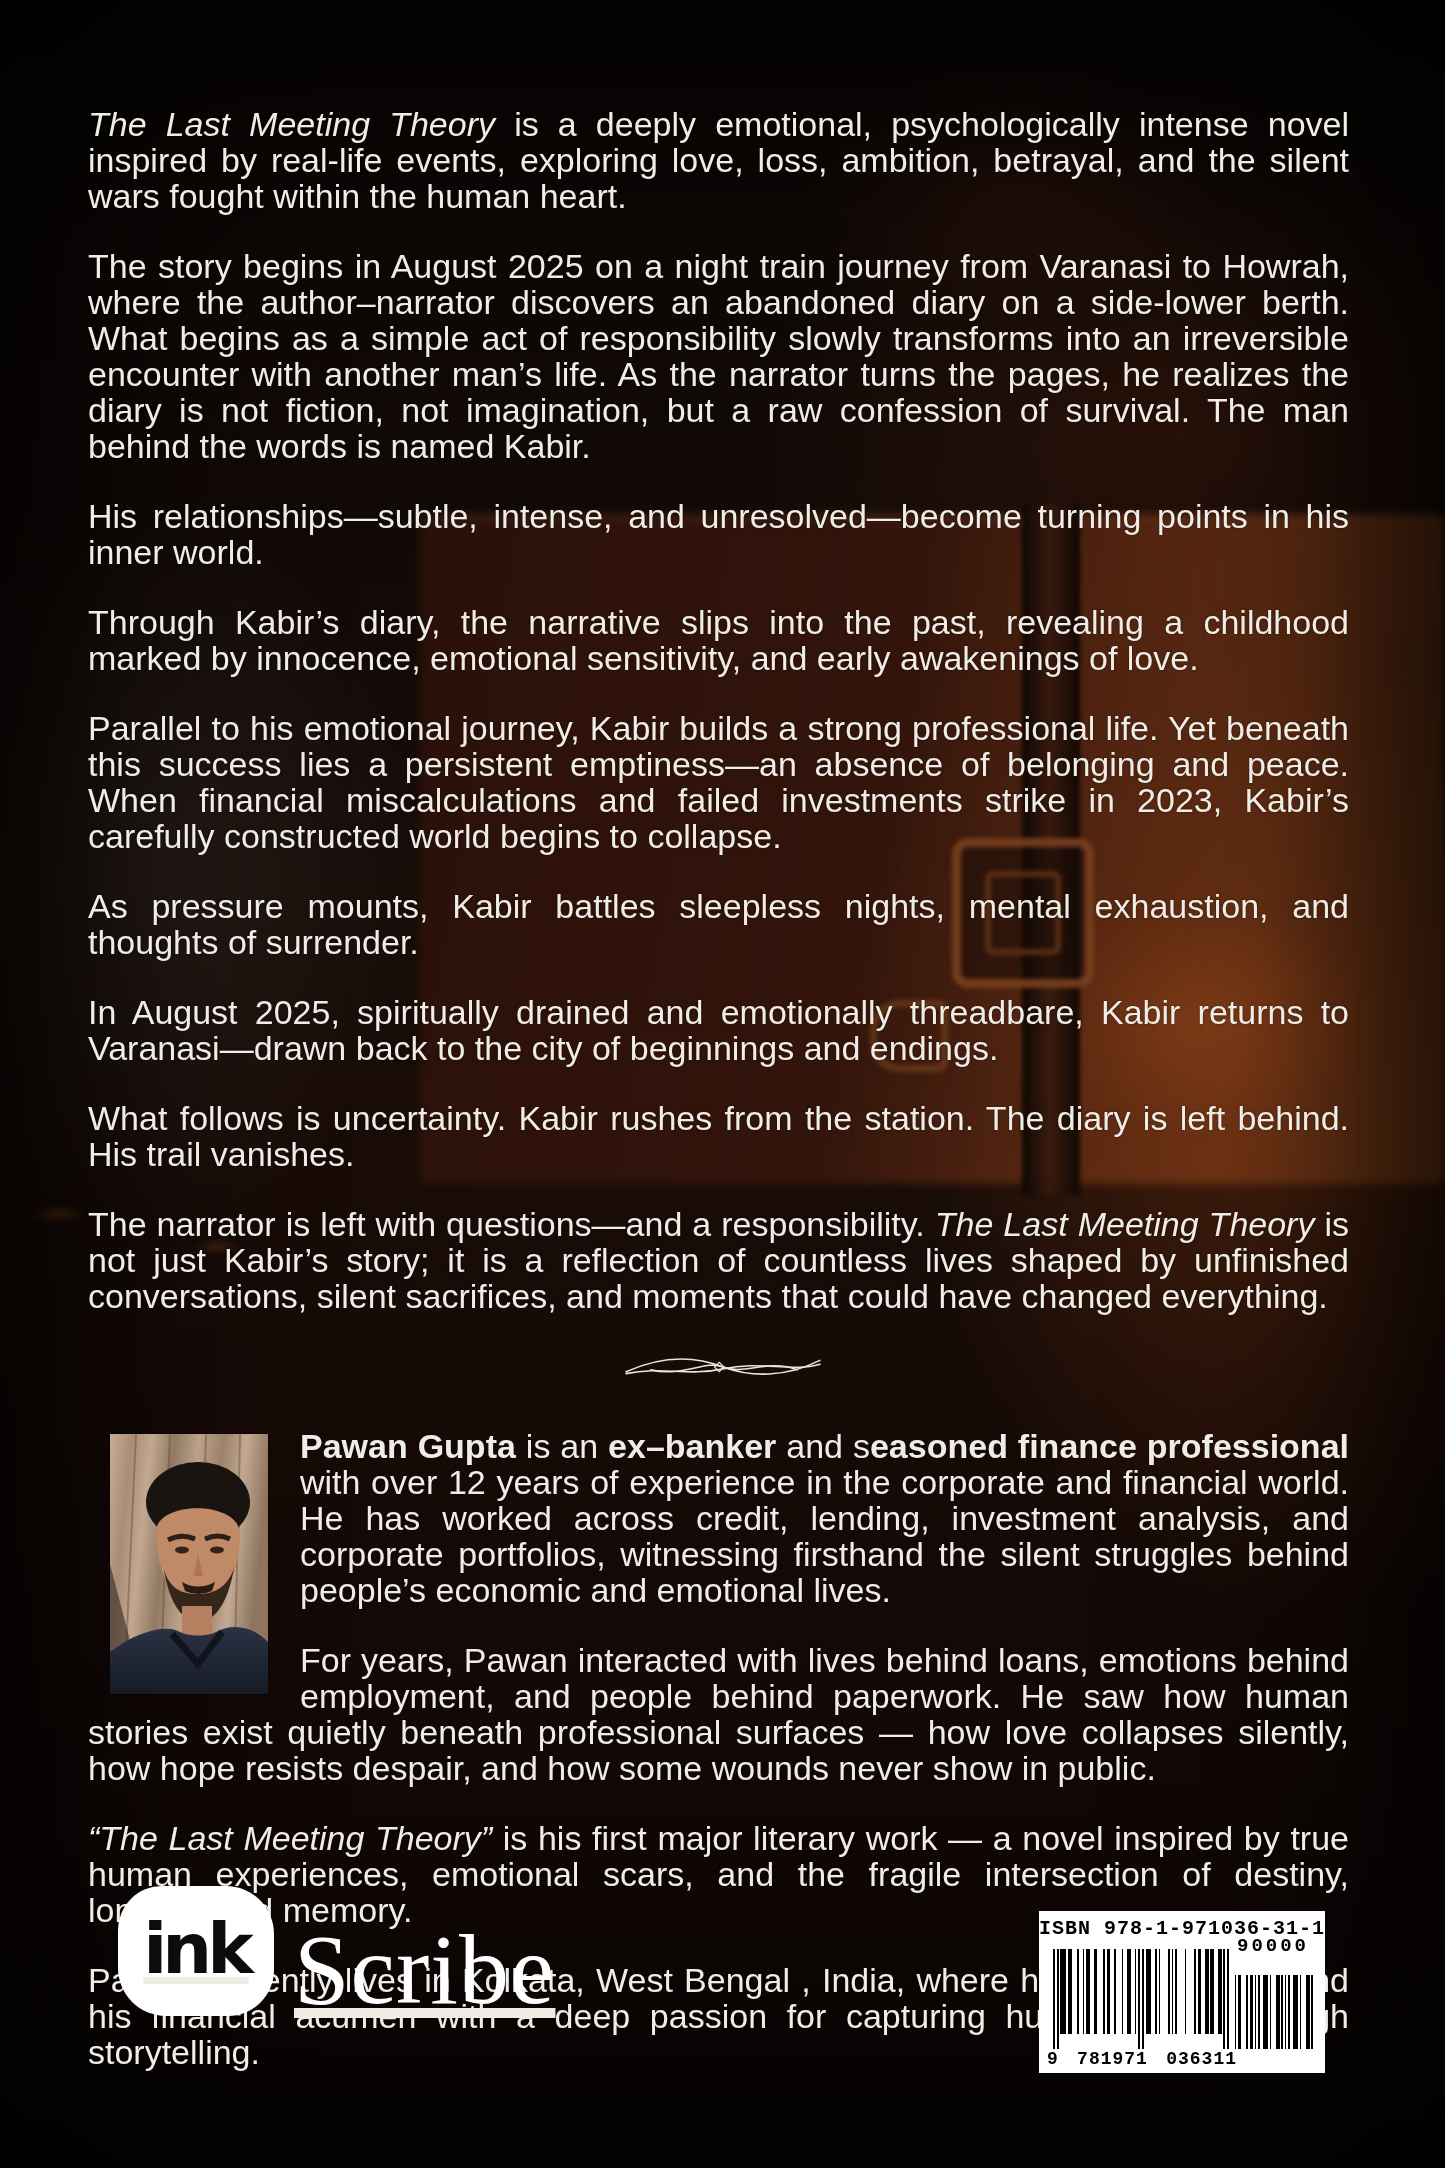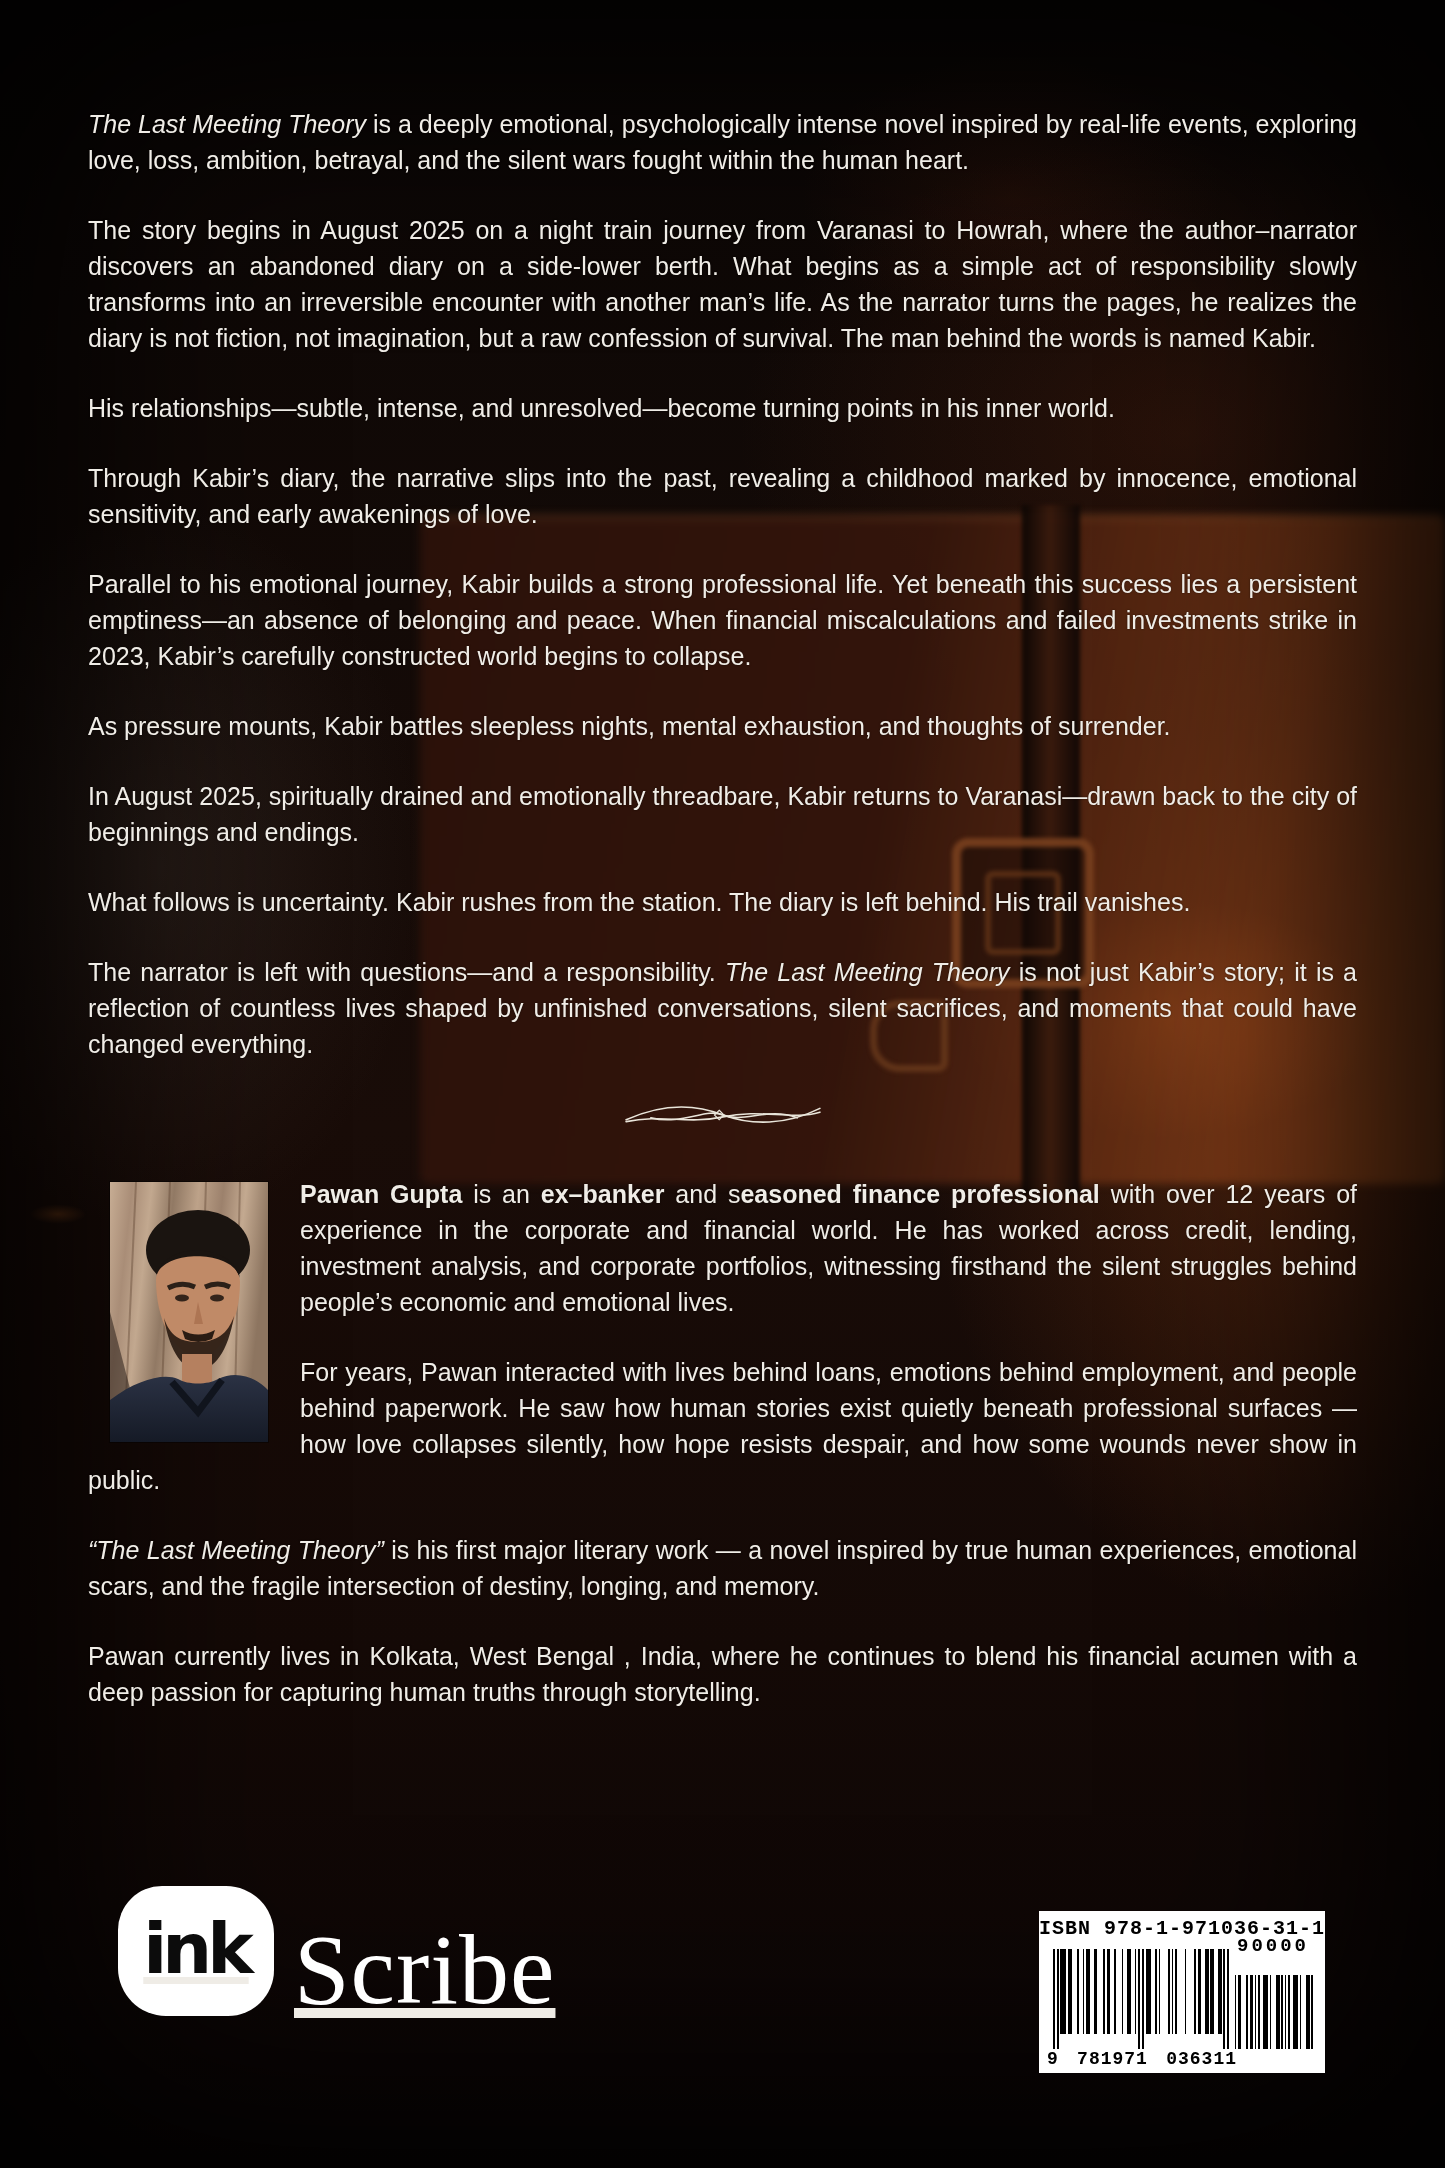--- a/index.html
+++ b/index.html
@@ -26,21 +26,21 @@
   .bg-buckle{position:absolute;left:952px;top:838px;width:124px;height:132px;z-index:0;
     border:9px solid rgba(128,68,32,.85);background:rgba(22,10,6,.5);border-radius:16px;filter:blur(2px);}
   .bg-buckle::after{content:"";position:absolute;left:24px;top:24px;right:24px;bottom:24px;
     border:6px solid rgba(100,52,24,.8);border-radius:8px;}
   .bg-loop{position:absolute;left:870px;top:1000px;width:64px;height:58px;z-index:0;
     border:7px solid rgba(112,62,30,.7);border-radius:30px 10px 10px 30px;filter:blur(2px);}
   .vignette{position:absolute;inset:0;z-index:1;pointer-events:none;
     box-shadow:inset 0 0 220px 90px rgba(0,0,0,.82);}
   
   .content{position:relative;z-index:2;padding:106px 88px 0 88px;}
-  .para{margin:0 0 34px 0;font-size:25px;line-height:36px;text-align:justify;
+  .para{margin:0 8px 34px 0;font-size:34px;line-height:36px;text-align:justify;
     color:#f0ede7;text-shadow:0 0 2px rgba(0,0,0,.55);}
   .para .it{font-style:italic}
   .para .bd{font-weight:bold}
   .divider{display:block;margin:30px auto 42px auto;width:218px;height:38px;}
   .divider path{fill:none;stroke:#e9e5da;stroke-width:1.7;stroke-linecap:round;}
   
   .author{position:relative;}
   .author-photo{float:left;width:158px;height:260px;margin:6px 32px 10px 22px;
     outline:1px solid rgba(0,0,0,.4);}
   .author-photo svg{display:block;width:100%;height:100%;}

